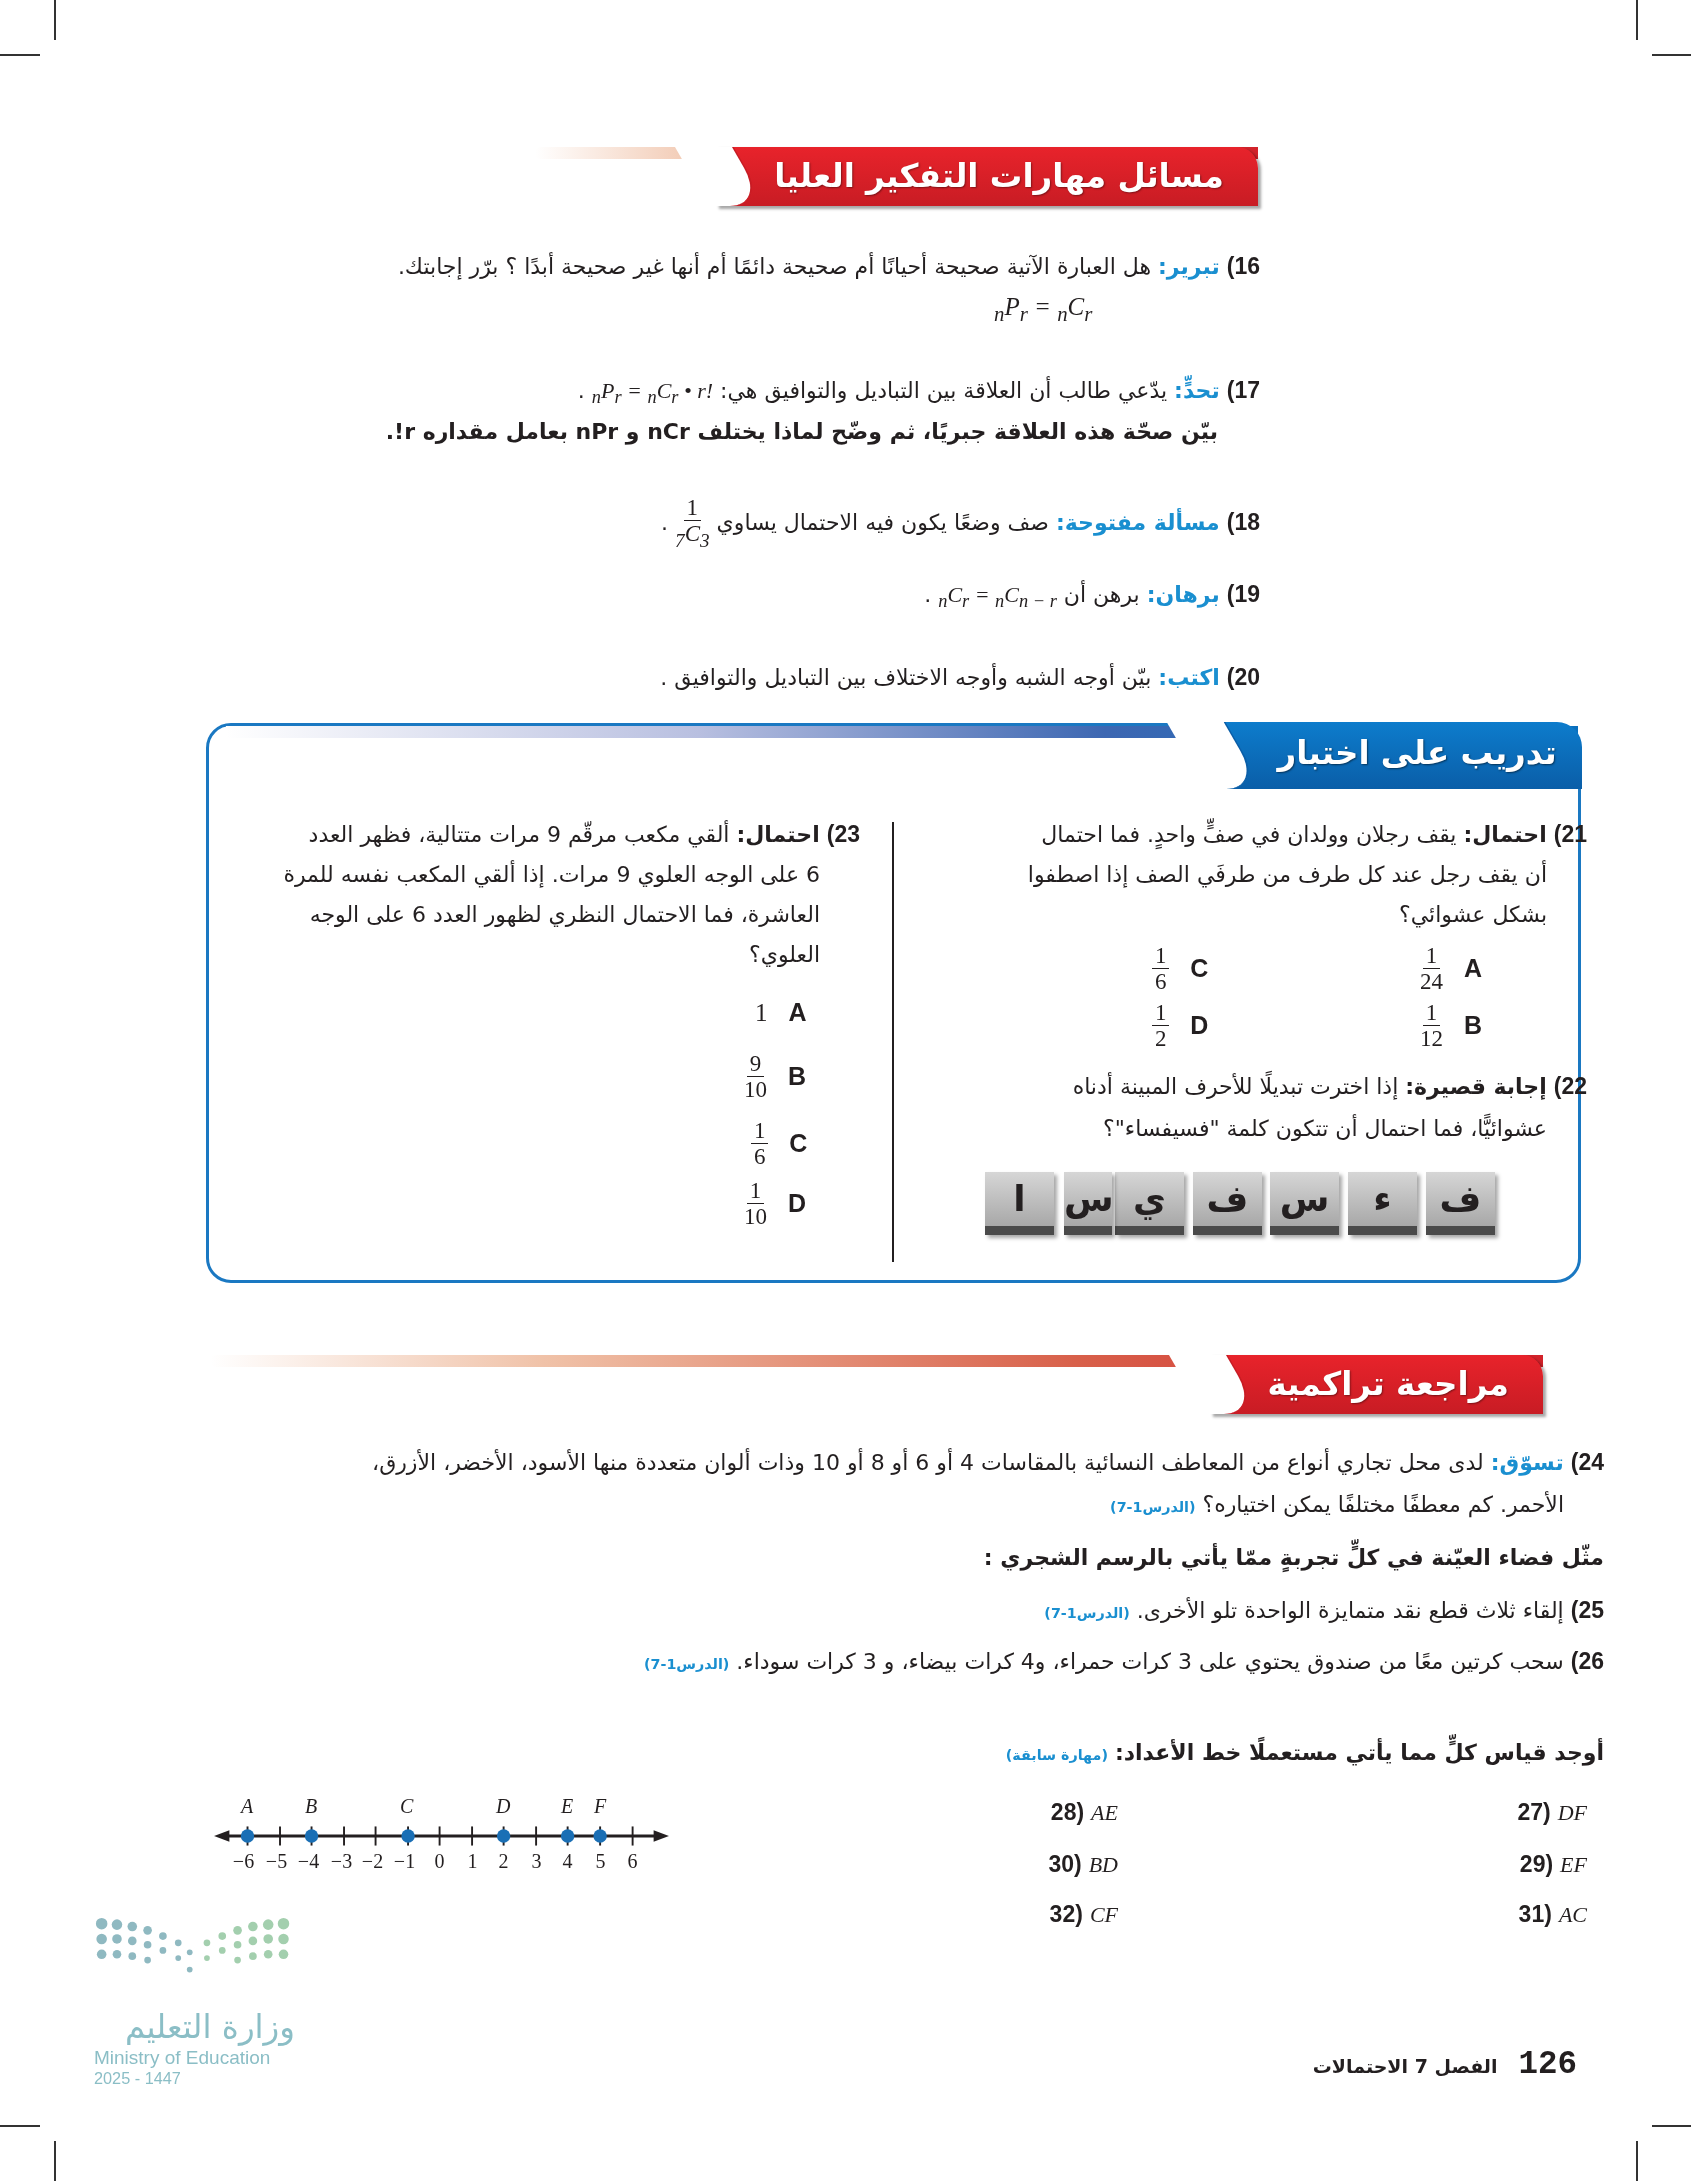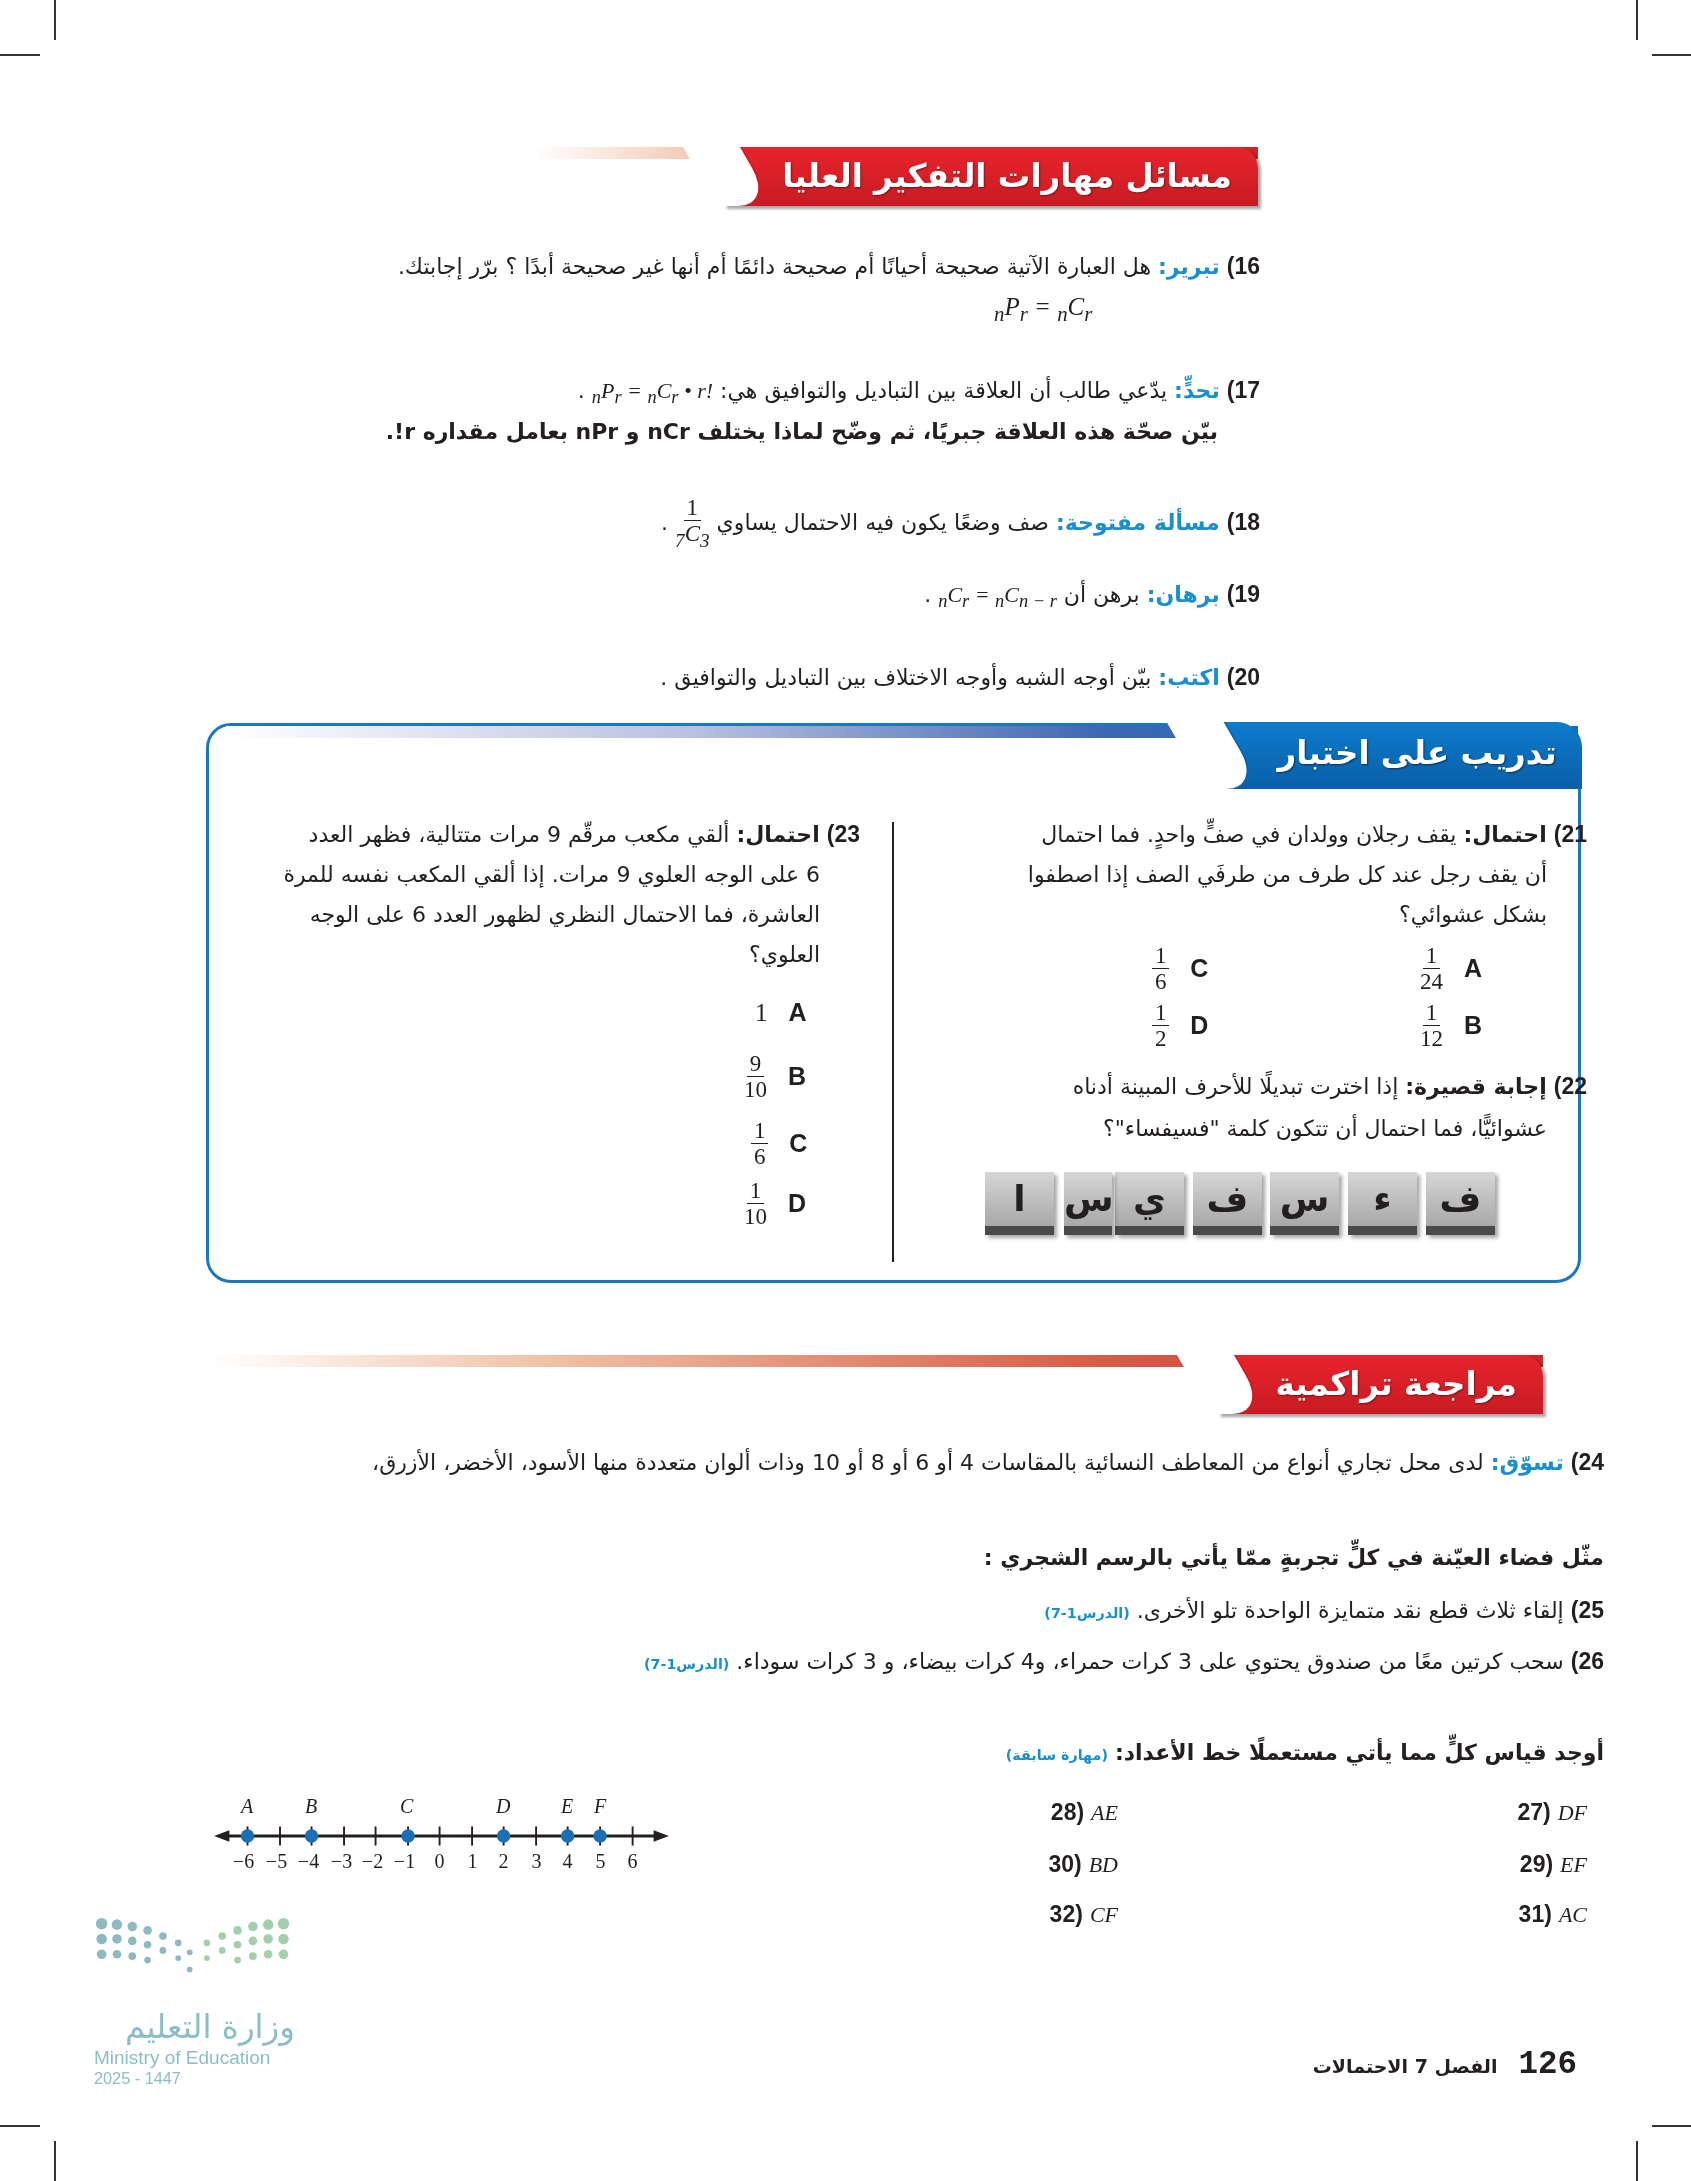--- a/index.html
+++ b/index.html
@@ -11,21 +11,21 @@
   .num { font-family:Liberation Mono, monospace; font-weight:bold; }
   .crop { position:absolute; background:#333; }
 
   
   .hdr-red { position:absolute; height:63px; }
   .hdr-red .bar { position:absolute; left:0; right:0; top:0; height:11.5px;
      background:linear-gradient(to right, rgba(255,255,255,0) 0%, #f0c2a8 25%, #d8604a 65%, #d2222a 100%); border-radius:5.7px 0 0 5.7px; }
   .hdr-red .tab { position:absolute; right:0; top:0; height:59px;
      background:linear-gradient(#e8232b,#c81c24); border-radius:0 21px 0 0;
      box-shadow:2.9px 2.9px 2.9px rgba(0,0,0,0.35); color:#fff; font-weight:bold; font-size:32.5px;
-     line-height:59px; padding:0 26px 0 57px; direction:rtl; text-shadow:1px 1px 1.9px rgba(0,0,0,.4); }
+     line-height:59px; padding:0 34px 0 57px; direction:rtl; text-shadow:1px 1px 1.9px rgba(0,0,0,.4); }
   .hdr-red .tab:before { content:""; position:absolute; left:-25px; top:0; width:57px; height:59px;
      background:#fff; border-radius:0 0 38px 0; transform:skewX(30deg); border-right:2.9px solid #c81c24; }
 
   
   .bluebox { position:absolute; left:206px; top:723px; width:1369px; height:554px;
      border:3.8px solid #1a78c2; border-radius:25px; }
   .bluebox .bar { position:absolute; left:17px; right:0; top:0; height:11.5px;
      background:linear-gradient(to right,#ffffff 0%, #b8bfe0 35%, #3d67b2 65%, #0a6fbd 100%); }
   .bluebox .tab { position:absolute; right:-3.8px; top:-3.8px; height:67px;
      background:linear-gradient(#0d7ccc,#0a5ea8); border-radius:0 25px 0 0;
@@ -195,20 +195,21 @@
   <span class="letter">D</span>
 </div>
 
 <div class="hdr-red" style="left:210px; top:1355px; width:1333px;">
   <div class="bar"></div>
   <div class="tab">مراجعة تراكمية</div>
 </div>
 
 <div class="q" style="right:88px; top:1441px; width:1376px; line-height:42px;">
   <div><span class="n">24)</span> <span class="kw">تسوّق:</span> <span>لدى محل تجاري أنواع من المعاطف النسائية بالمقاسات 4 أو 6 أو 8 أو 10 وذات ألوان متعددة منها الأسود، الأخضر، الأزرق،</span></div>
+  <div style="padding-right:40px"><span>الأحمر. كم معطفًا مختلفًا يمكن اختياره؟</span> <span class="lesson">(الدرس1-7)</span></div>
 </div>
 
 <div class="q" style="right:88px; top:1539px; width:1147px; font-weight:bold;">مثّل فضاء العيّنة في كلٍّ تجربةٍ ممّا يأتي بالرسم الشجري :</div>
 
 <div class="q" style="right:88px; top:1591px; width:1147px;">
   <span class="n">25)</span> <span>إلقاء ثلاث قطع نقد متمايزة الواحدة تلو الأخرى.</span> <span class="lesson">(الدرس1-7)</span>
 </div>
 <div class="q" style="right:88px; top:1642px; width:1243px;">
   <span class="n">26)</span> <span>سحب كرتين معًا من صندوق يحتوي على 3 كرات حمراء، و4 كرات بيضاء، و 3 كرات سوداء.</span> <span class="lesson">(الدرس1-7)</span>
 </div>

